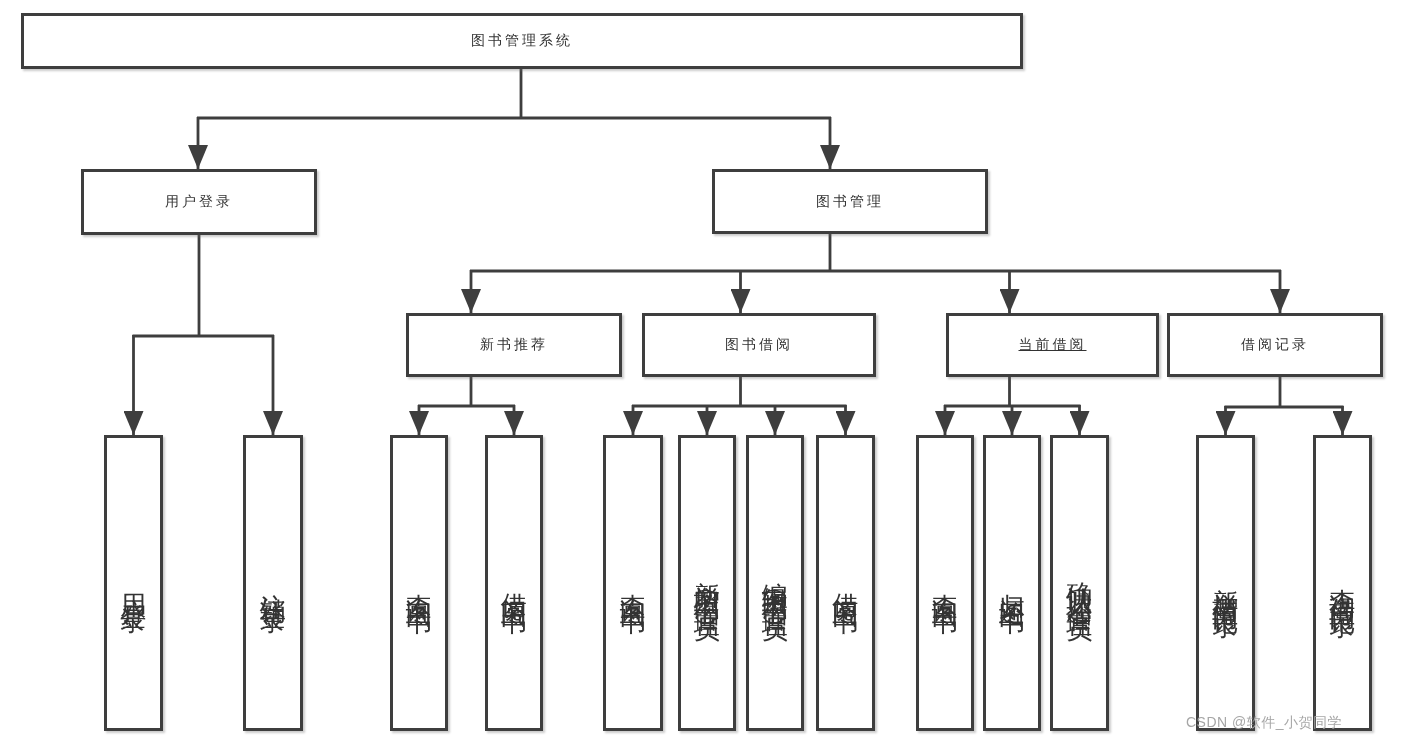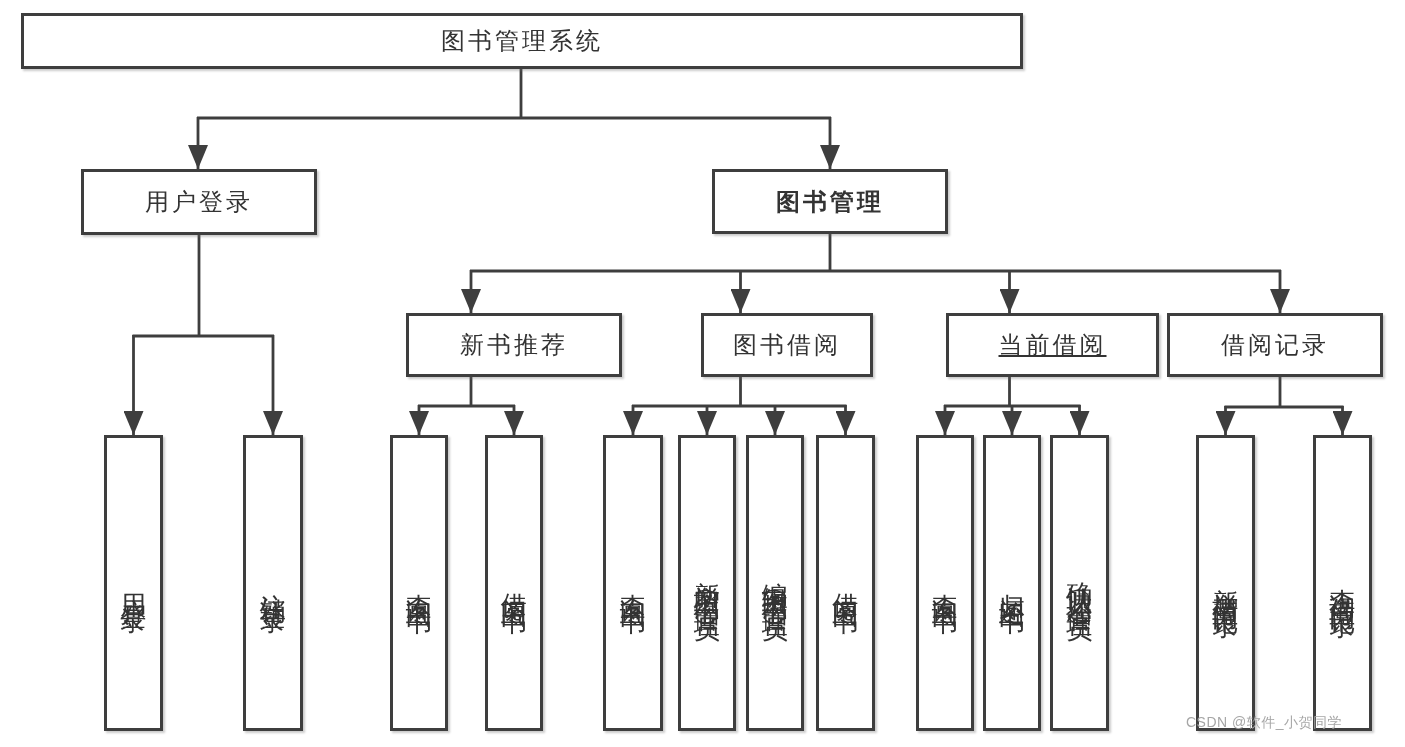--- a/index.html
+++ b/index.html
@@ -32,21 +32,21 @@
     border: 3px solid #3e3e3e;
     background: #ffffff;
     display: flex;
     align-items: center;
     justify-content: center;
     color: #333333;
     z-index: 2;
     box-shadow: 2px 2px 2px rgba(110,110,110,0.35);
   }
   .hlabel {
-    font-size: 24px;
+    font-size: 14px;
     letter-spacing: 3px;
     white-space: nowrap;
   }
   .vlabel {
     writing-mode: vertical-lr;
     text-orientation: mixed;
     font-size: 26px;
     letter-spacing: 5px;
     line-height: 1.1;
     white-space: nowrap;
@@ -117,28 +117,28 @@
     <line x1="1342.5" y1="406" x2="1342.5" y2="435" marker-end="url(#ah)"></line>
   </svg>
 
   <div class="box" style="left:21px; top:13px; width:1002px; height:56px;">
     <span class="hlabel">图书管理系统</span>
   </div>
 
   <div class="box" style="left:81px; top:169px; width:236px; height:66px;">
     <span class="hlabel">用户登录</span>
   </div>
-  <div class="box" style="left:712px; top:169px; width:236px; height:65px;font-weight:bold;">
+  <div class="box" style="left:712px; top:169px; width:276px; height:65px;">
     <span class="hlabel">图书管理</span>
   </div>
 
   <div class="box lvl3" style="left:363px; width:216px;">
     <span class="hlabel">新书推荐</span>
   </div>
-  <div class="box lvl3" style="left:658px; width:172px;text-align:center;">
+  <div class="box lvl3" style="left:599px; width:234px;text-align:center;">
     <span class="hlabel">图书借阅</span>
   </div>
   <div class="box lvl3" style="left:903px; width:213px;text-decoration:underline;">
     <span class="hlabel">当前借阅</span>
   </div>
   <div class="box lvl3" style="left:1124px; width:216px;">
     <span class="hlabel">借阅记录</span>
   </div>
 
   <div class="box leaf" style="left:104px; width:59px;">

